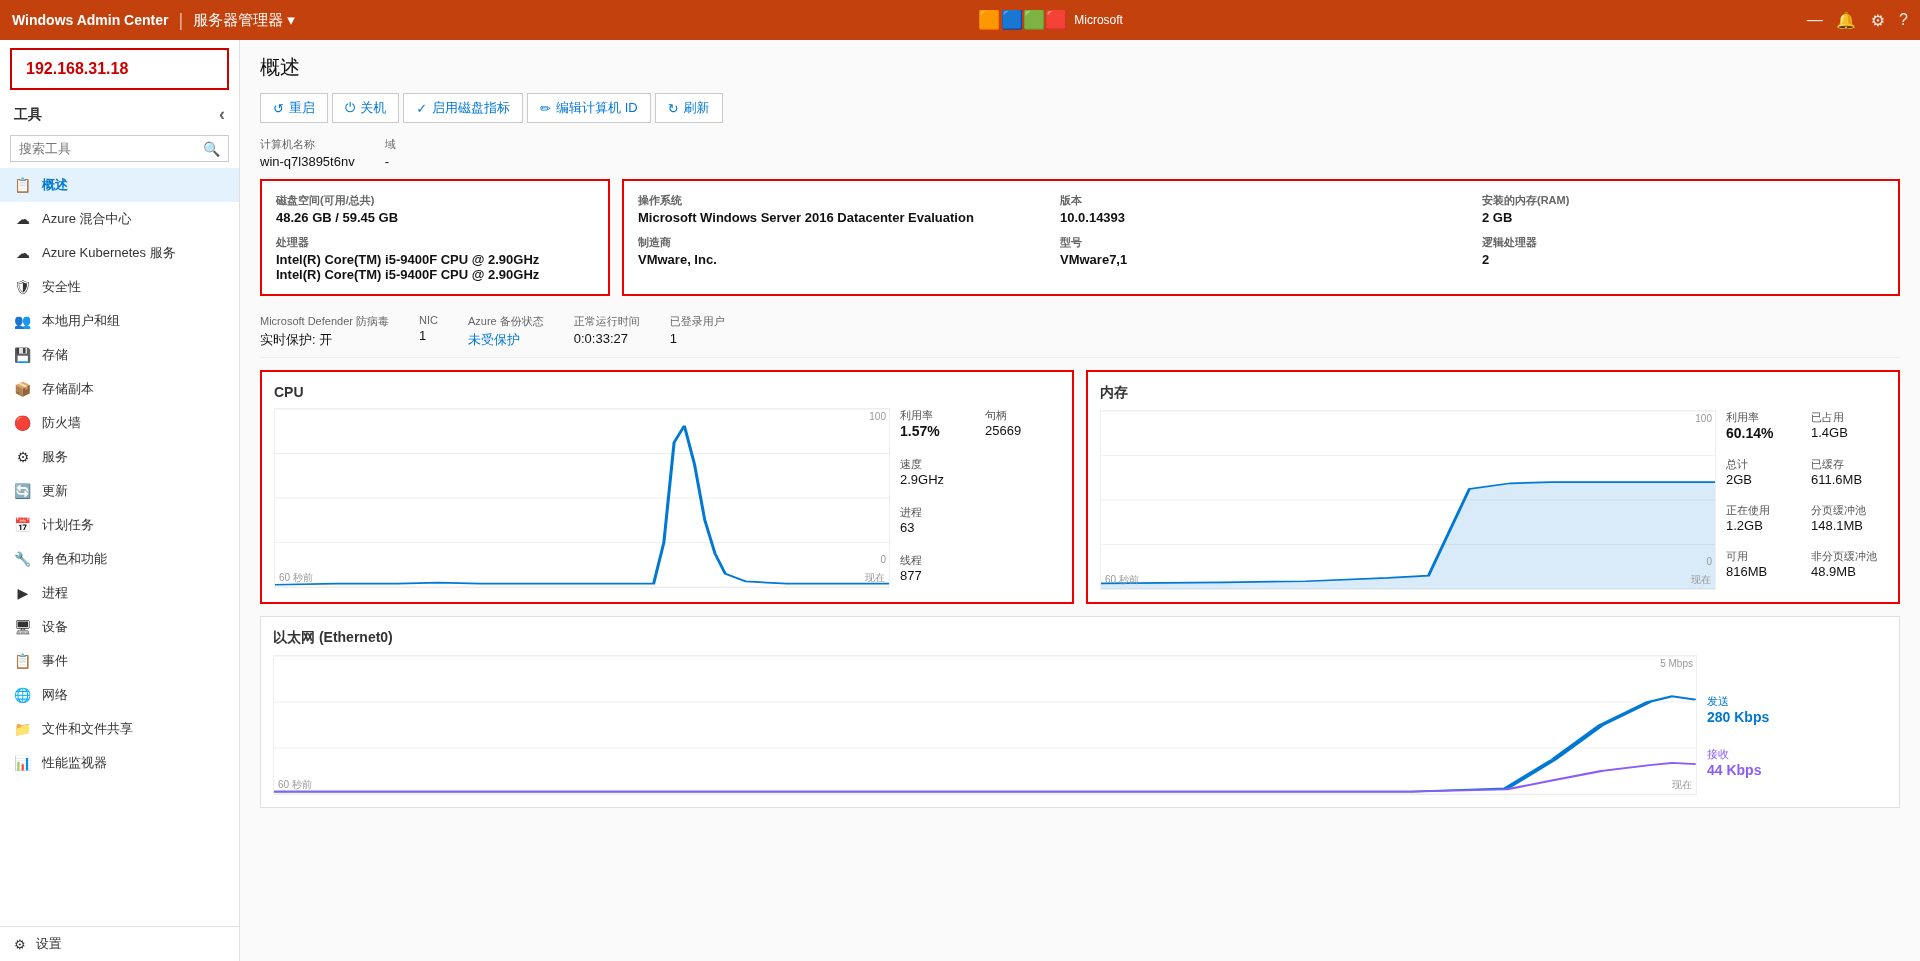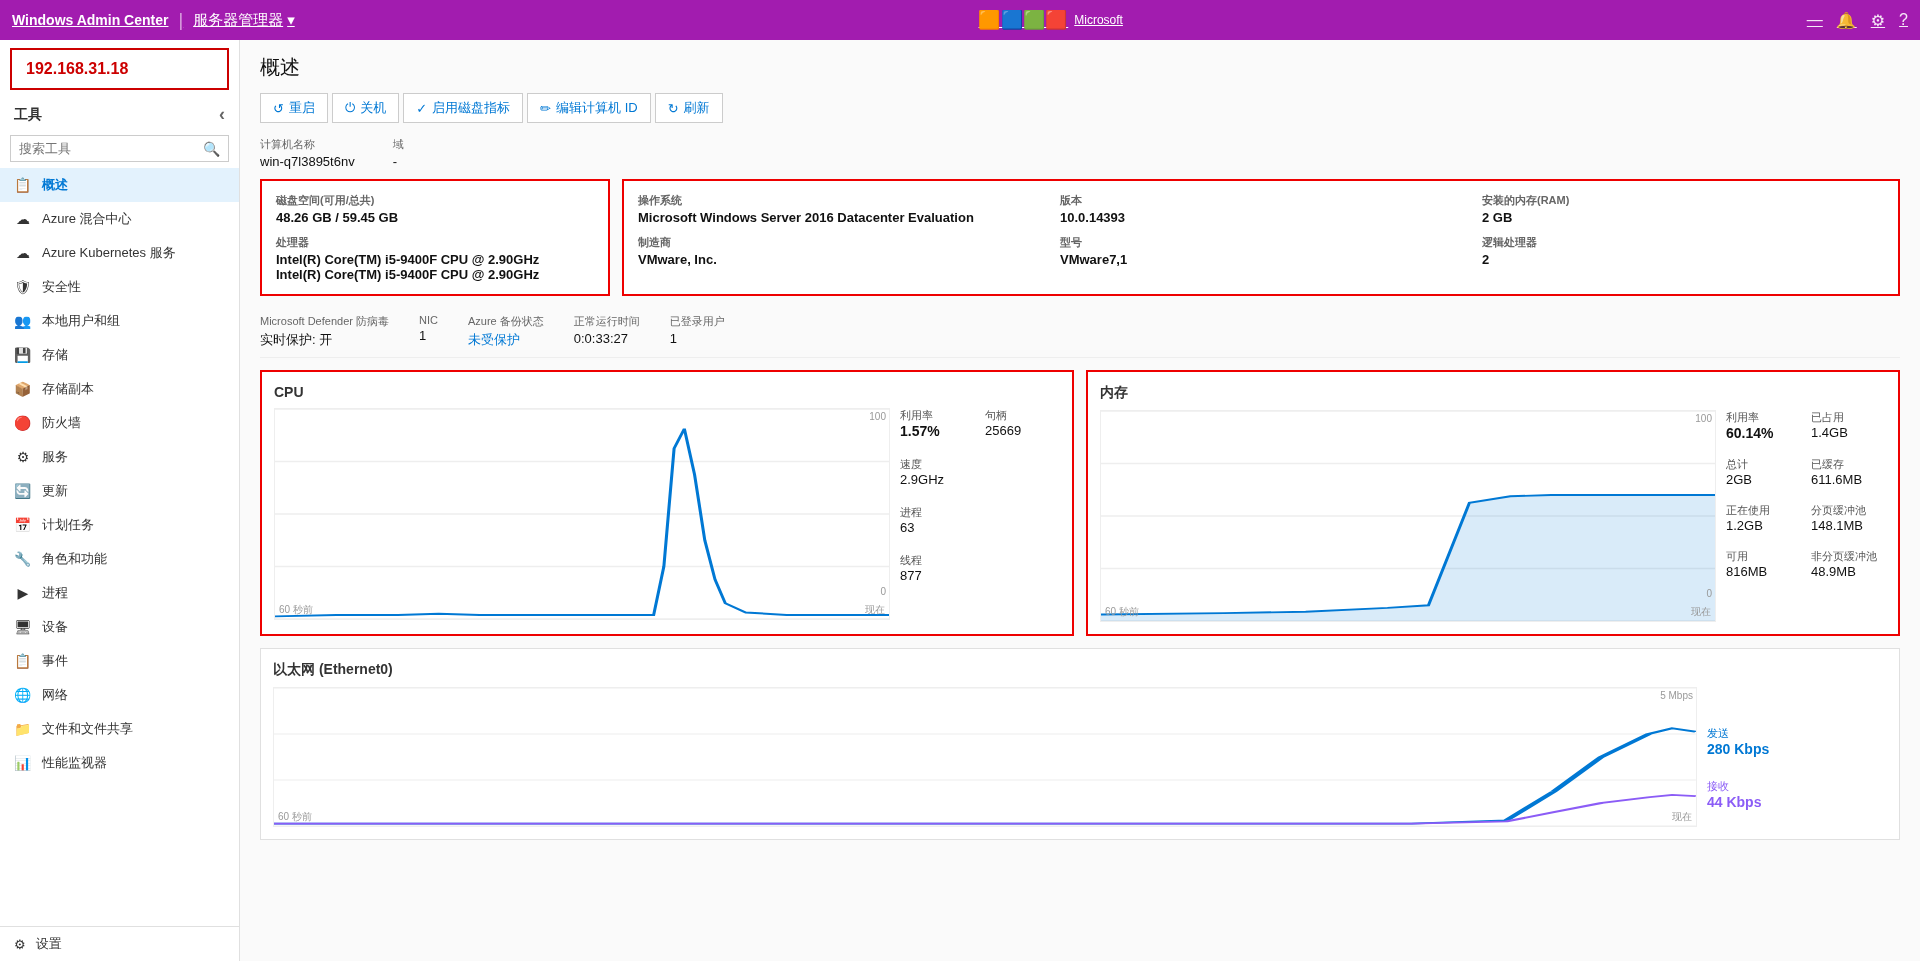--- a/index.html
+++ b/index.html
@@ -1,27 +1,26 @@
 <!DOCTYPE html>
 <html><head>
   <meta charset="utf-8">
   <style>
     * { box-sizing: border-box; margin: 0; padding: 0; }
     body { font-family: 'Segoe UI', sans-serif; font-size: 13px; background: #f3f3f3; color: #333; overflow: hidden; height: 961px; }
 
     
     .topbar {
-      background: #a21caf;
+      background: #c2410c;
       height: 40px;
       display: flex;
       align-items: center;
       padding: 0 12px;
       color: white;
       justify-content: space-between;
-      text-decoration: underline;
     }
     .topbar-left { display: flex; align-items: center; gap: 10px; }
     .topbar-title { font-size: 14px; font-weight: 600; }
     .topbar-divider { color: rgba(255,255,255,0.6); font-size: 18px; }
     .topbar-server { font-size: 15px; display: flex; align-items: center; gap: 4px; cursor: pointer; }
     .topbar-center { display: flex; align-items: center; gap: 6px; }
     .ms-logo { font-size: 18px; }
     .topbar-right { display: flex; align-items: center; gap: 14px; color: white; font-size: 16px; }
     .topbar-icon { cursor: pointer; opacity: 0.9; }
 
@@ -61,21 +60,21 @@
     .info-value.link { color: #0078d4; cursor: pointer; text-decoration: none; }
 
     
     .sys-info-bar { display: flex; gap: 30px; padding: 8px 0; border-bottom: 1px solid #eee; margin-bottom: 12px; flex-wrap: wrap; }
 
     
     .monitor-row { display: flex; gap: 12px; margin-bottom: 12px; }
     .monitor-card { background: white; border: 2px solid #e00; flex: 1; padding: 12px; }
     .monitor-card-title { font-size: 14px; font-weight: 600; margin-bottom: 8px; color: #333; }
     .monitor-inner { display: flex; gap: 10px; }
-    .chart-area { flex: 1; position: relative; height: 212px; background: white; border: 1px solid #eee; overflow: hidden; }
+    .chart-area { flex: 1; position: relative; height: 180px; background: white; border: 1px solid #eee; overflow: hidden; }
     .chart-yaxis { position: absolute; right: 0; top: 0; font-size: 10px; color: #999; padding: 2px 3px; }
     .chart-yaxis-bottom { position: absolute; right: 0; bottom: 20px; font-size: 10px; color: #999; padding: 2px 3px; }
     .chart-xlabel-left { position: absolute; bottom: 2px; left: 4px; font-size: 10px; color: #999; }
     .chart-xlabel-right { position: absolute; bottom: 2px; right: 4px; font-size: 10px; color: #999; }
     .monitor-stats { width: 160px; display: flex; flex-direction: column; gap: 6px; }
     .stat-group { display: grid; grid-template-columns: 1fr 1fr; gap: 4px 10px; }
     .stat-item { }
     .stat-label { font-size: 11px; color: #555; }
     .stat-value { font-size: 14px; font-weight: 700; color: #111; }
     .stat-value.normal { font-size: 13px; font-weight: 400; }
@@ -232,21 +231,21 @@
         <span class="toolbar-btn-icon">✏</span>
         <span>编辑计算机 ID</span>
       </button>
       <button class="toolbar-btn">
         <span class="toolbar-btn-icon">↻</span>
         <span>刷新</span>
       </button>
     </div>
 
     <div style="display:flex; gap:16px; margin-bottom:10px;">
-      <div style="display:flex; gap:38px;justify-content:flex-end;">
+      <div style="display:flex; gap:30px;justify-content:flex-end;">
         <div class="info-field">
           <div class="info-label">计算机名称</div>
           <div class="info-value">win-q7l3895t6nv</div>
         </div>
         <div class="info-field">
           <div class="info-label">域</div>
           <div class="info-value">-</div>
         </div>
       </div>
     </div>

